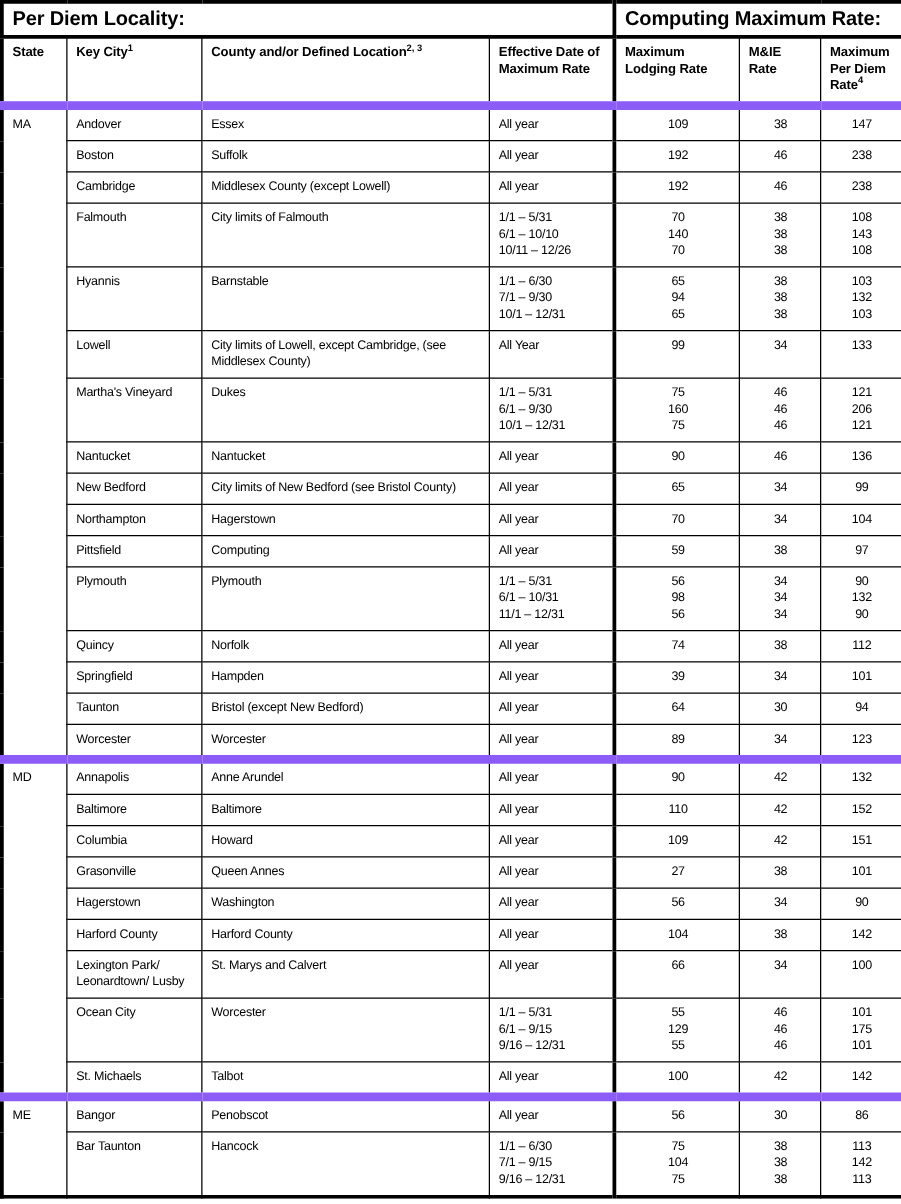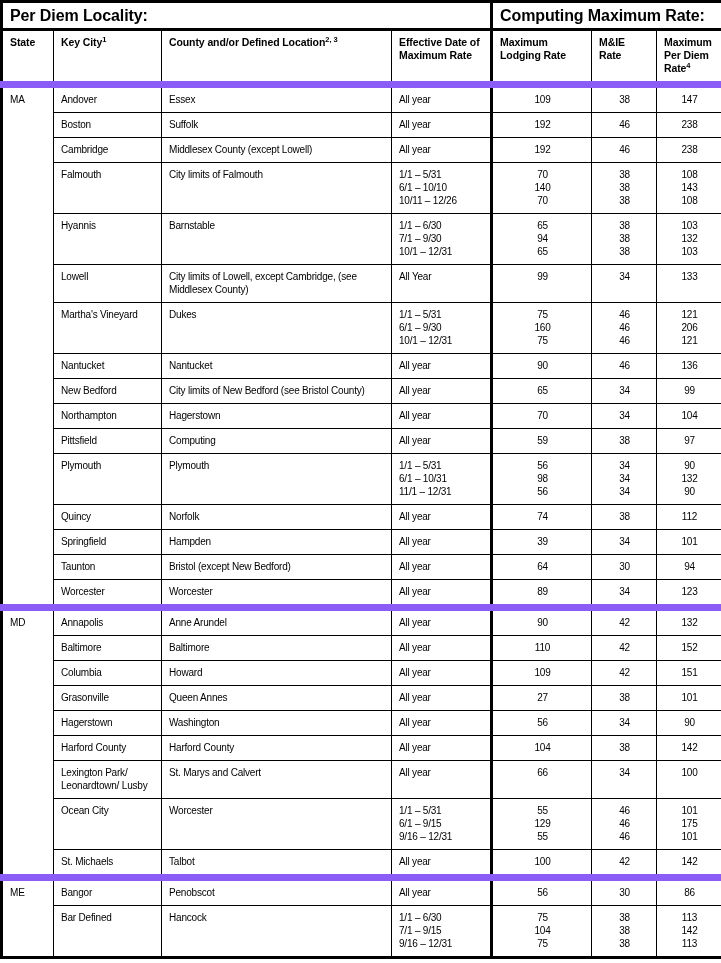--- a/index.html
+++ b/index.html
@@ -629,21 +629,21 @@
         </td>
         <td class="col-num">
           <div>30</div>
         </td>
         <td class="col-num">
           <div>86</div>
         </td>
       </tr>
       <tr>
         <td>
-          <div>Bar Defined</div>
+          <div>Bar Taunton</div>
         </td>
         <td>
           <div>Hancock</div>
         </td>
         <td>
           <div>1/1 – 6/30</div>
           <div>7/1 – 9/15</div>
           <div>9/16 – 12/31</div>
         </td>
         <td class="col-num col-group-start">

